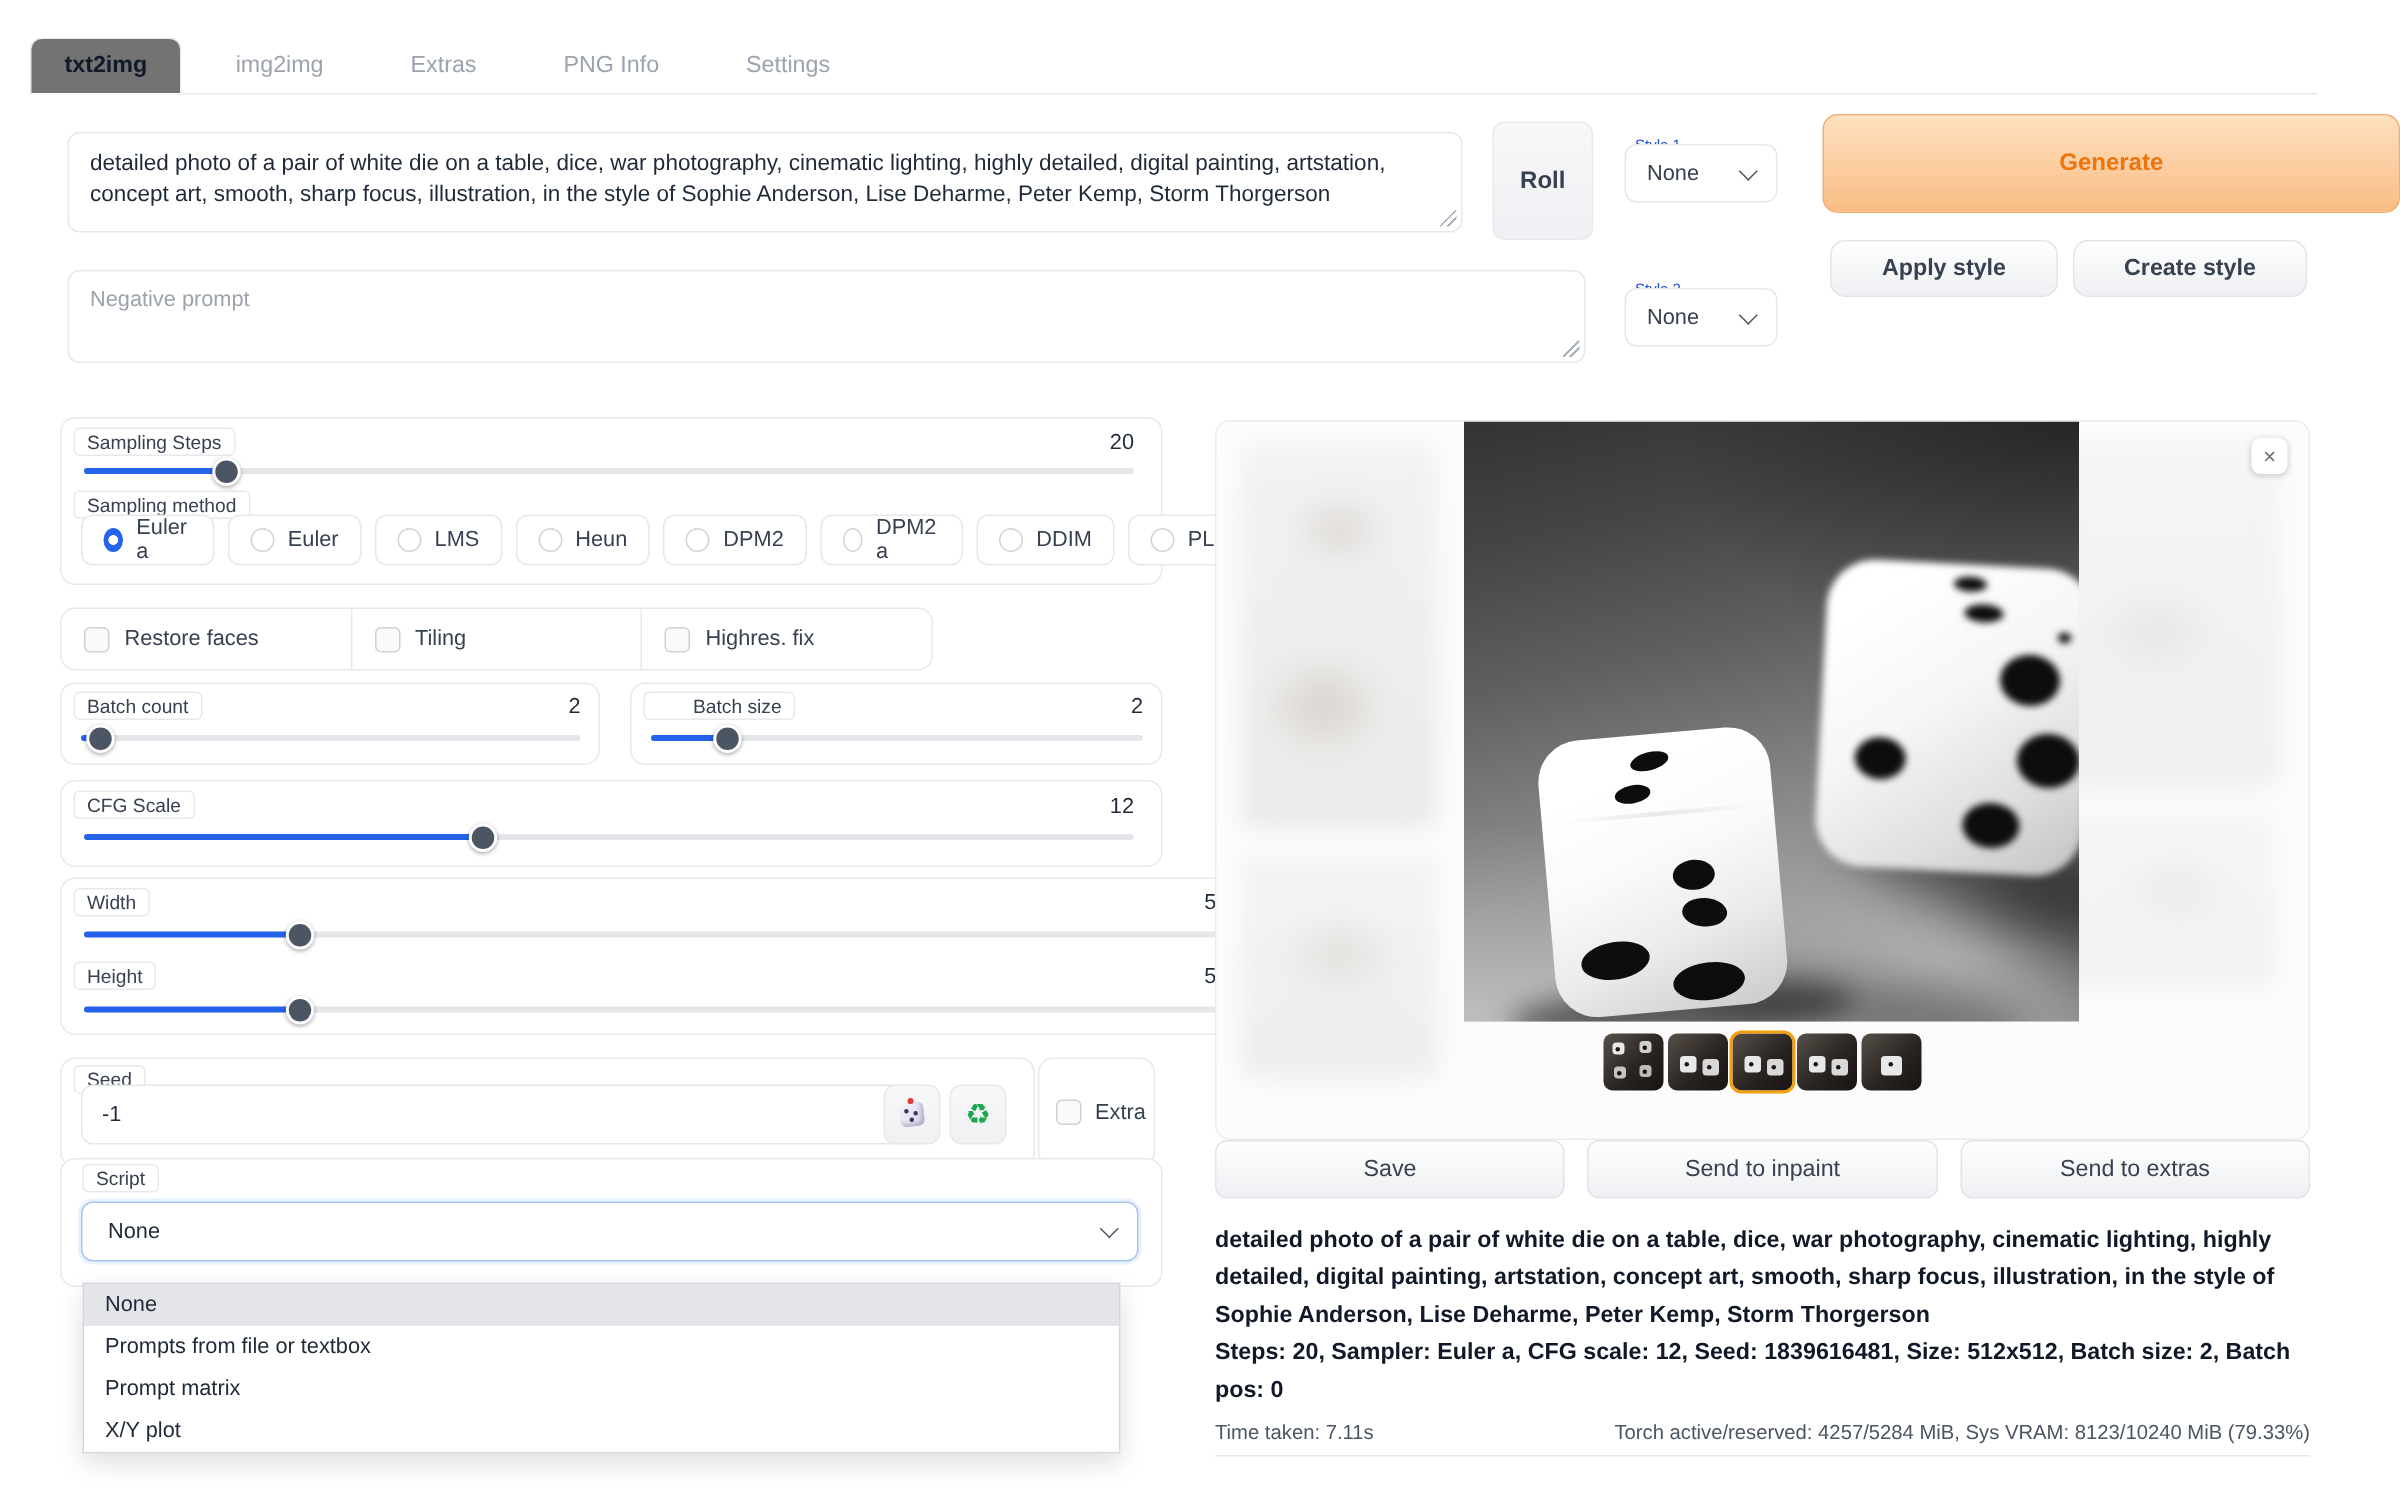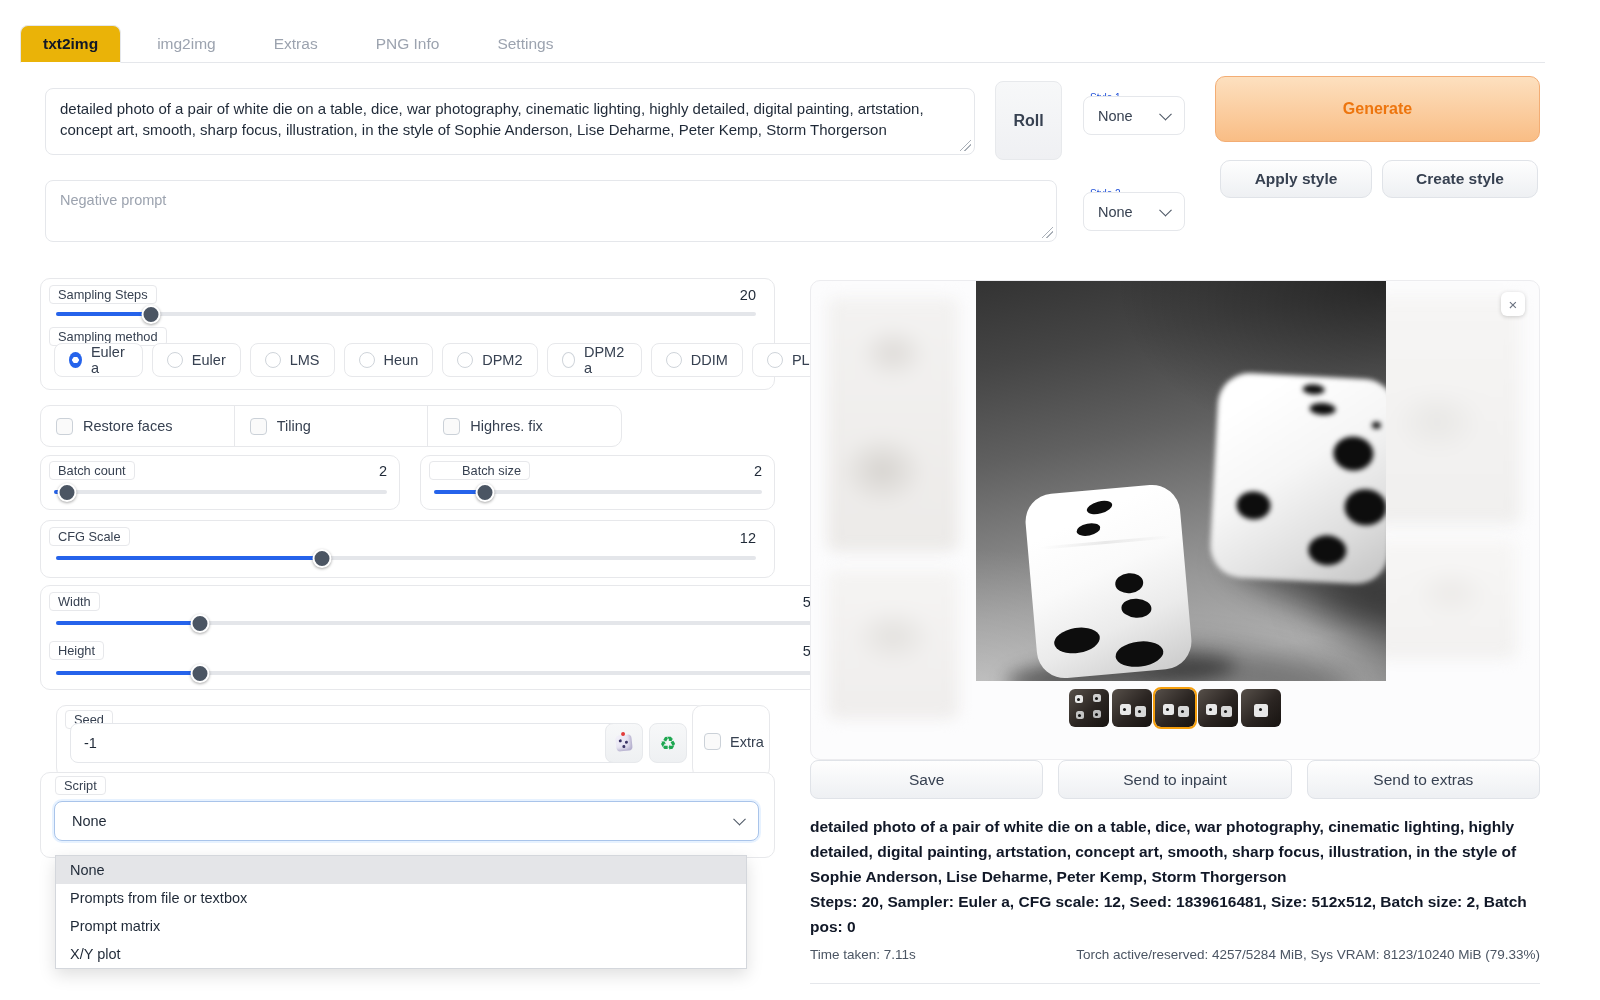--- a/index.html
+++ b/index.html
@@ -2,34 +2,34 @@
 <html><head>
 <meta charset="utf-8">
 <style>
   * { box-sizing: border-box; margin: 0; padding: 0; }
   html,body { width:1600px; height:1000px; background:#fff; font-family:"Liberation Sans","DejaVu Sans",sans-serif; }
   .app { position:relative; width:1600px; height:1000px; background:#fff; overflow:hidden; }
 
   
   .tabbar { position:absolute; left:20px; top:25px; right:55px; height:38px; border-bottom:1px solid #e5e7eb; display:flex; align-items:stretch; gap:14px; }
   .tab { padding:0 22px; display:flex; align-items:center; font-size:15.5px; color:#9ca3af; cursor:pointer; }
-  .tab.active { background:#eab308; border:1px solid #e5e7eb; border-bottom:1px solid #fff; border-radius:8px 8px 0 0; margin-bottom:-1px; color:#111827; font-weight:700; }
+  .tab.active { background:#737373; border:1px solid #e5e7eb; border-bottom:1px solid #fff; border-radius:8px 8px 0 0; margin-bottom:-1px; color:#111827; font-weight:700; }
 
   
   .prompt-box { position:absolute; left:45px; top:88px; width:930px; height:67px; background:#fff; border:1px solid #e5e7eb; border-radius:8px; padding:9px 26px 9px 14px; font-size:15px; line-height:21px; color:#1f2937; }
   .neg-box { position:absolute; left:45px; top:180px; width:1012px; height:62px; background:#fff; border:1px solid #e5e7eb; border-radius:8px; padding:11px 26px 9px 14px; font-size:14.5px; color:#9ca3af; }
   .resize-corner { position:absolute; right:3px; bottom:3px; width:11px; height:11px;
     background:linear-gradient(135deg, transparent 0 46%, #aab0b8 46% 54%, transparent 54% 68%, #aab0b8 68% 76%, transparent 76%); }
   .roll-btn { position:absolute; left:995px; top:81px; width:67px; height:79px; background:linear-gradient(180deg,#f7f8f9,#eff0f3); border:1px solid #e7e9ec; border-radius:8px; font-size:16px; font-weight:700; color:#374151; cursor:pointer; }
   .style-label { position:absolute; font-size:10px; color:#1d4ed8;margin-top:12px; }
   .s1l { left:1090px; top:80px; } .s2l { left:1090px; top:176px;text-align:center; }
   .mini-select { position:absolute; left:1083px; width:102px; height:39px; background:#fff; border:1px solid #e5e7eb; border-radius:8px; display:flex; align-items:center; padding-left:14px; font-size:14.5px; color:#374151; cursor:pointer; }
   .ms1 { top:96px; } .ms2 { top:192px; }
   .chev { position:absolute; right:14px; top:50%; width:9px; height:9px; border-right:1.8px solid #4b5563; border-bottom:1.8px solid #4b5563; transform:translateY(-70%) rotate(45deg); }
-  .generate-btn { position:absolute; left:1215px; top:76px; width:325px; height:66px; background:linear-gradient(180deg,#fde0bf,#f9bd85); border:1px solid #f3ad74; border-radius:10px; font-size:16px; font-weight:700; color:#ed750e; cursor:pointer; }
+  .generate-btn { position:absolute; left:1215px; top:76px; width:385px; height:66px; background:linear-gradient(180deg,#fde0bf,#f9bd85); border:1px solid #f3ad74; border-radius:10px; font-size:16px; font-weight:700; color:#ed750e; cursor:pointer; }
   .gray-btn { position:absolute; height:38px; background:linear-gradient(180deg,#fefefe,#eef0f3); border:1px solid #e0e3e8; border-radius:10px; font-size:15.5px; font-weight:700; color:#374151; cursor:pointer; }
   .apply-btn { left:1220px; top:160px; width:152px; }
   .create-btn { left:1382px; top:160px; width:156px; }
 
   
   .panel { position:absolute; background:#fff; border:1px solid #e7e8eb; border-radius:10px; }
   .chip { position:absolute; background:#fff; border:1px solid #e7e8eb; border-radius:4px; padding:1px 8px; font-size:12.8px; color:#374151; white-space:nowrap; }
   .val { position:absolute; font-size:14.5px; color:#1f2937; }
   .slider { position:absolute; height:19px; }
   .slider .track { position:absolute; left:0; right:0; top:7px; height:4px; background:#e4e6ea; border-radius:3px; }
@@ -46,21 +46,21 @@
   .check-cell { flex:1; display:flex; align-items:center; padding-left:15px; gap:10px; cursor:pointer; }
   .check-cell + .check-cell { border-left:1px solid #e7e8eb; }
   .checkbox { width:17px; height:17px; border:1px solid #cbd1d8; border-radius:4px; background:#fafafa; }
   .check-label { font-size:14.5px; color:#374151; }
 
   .bc-panel { left:40px; top:455px; width:360px; height:55px; }
   .bs-panel { left:420px; top:455px; width:355px; height:55px; }
   .cfg-panel { left:40px; top:520px; width:735px; height:58px; }
   .size-panel { left:40px; top:585px; width:806px; height:105px; }
 
-  .seed-panel { left:56px; top:705px; width:650px; height:73px; }
+  .seed-panel { left:40px; top:705px; width:650px; height:73px; }
   .seed-input { position:absolute; left:13px; top:17px; width:567px; height:40px; border:1px solid #e5e7eb; border-radius:8px; background:#fff; display:flex; align-items:center; padding-left:13px; font-size:14.5px; color:#1f2937; }
   .spinner { position:absolute; right:5px; top:4px; width:26px; height:31px; background:#fbfbfc; border-radius:5px; display:flex; flex-direction:column; align-items:center; justify-content:center; gap:4px; cursor:pointer; }
   .sp-up,.sp-dn { width:7px; height:7px; border-right:1.6px solid #6b7280; border-bottom:1.6px solid #6b7280; }
   .sp-up { transform:rotate(-135deg); margin-bottom:-2px; } .sp-dn { transform:rotate(45deg); margin-top:-2px; }
   .icon-btn { position:absolute; top:17px; width:38px; height:40px; background:linear-gradient(180deg,#f7f8f9,#eef0f2); border:1px solid #e7e9ec; border-radius:8px; display:flex; align-items:center; justify-content:center; cursor:pointer; }
   .dice-btn { left:548px; } .recycle-btn { left:592px; }
   .die-ico { width:16px; height:16px; border-radius:4px; background:linear-gradient(135deg,#f5f3fb,#d8d5e8); transform:rotate(-6deg); position:relative; box-shadow:inset -2px -2px 3px rgba(90,80,140,.3); }
   .die-ico::before { content:""; position:absolute; left:3px; top:4px; width:3px; height:3px; border-radius:50%; background:#3b3566; box-shadow:6px 2px 0 #3b3566, 3px 6px 0 #3b3566; }
   .die-ico::after { content:""; position:absolute; left:6px; top:-3px; width:4px; height:4px; border-radius:50%; background:#e13b3b; }
   .recycle-glyph { font-family:"DejaVu Sans",sans-serif; font-size:19px; color:#1da750; line-height:1; }
@@ -119,21 +119,21 @@
   .t1::after { top:9px; left:8px; box-shadow:18px -1px 0 #111, 1px 16px 0 #111, 18px 15px 0 #111; }
   .t5::before { left:13px; box-shadow:none; width:14px; height:13px; }
   .t5::after { left:18px; box-shadow:none; }
   .thumb.sel { outline:2.5px solid #f59e0b; outline-offset:0; }
 
   .outbtns { position:absolute; left:810px; top:760px; width:730px; height:39px; display:flex; gap:15px; }
   .obtn { flex:1; background:linear-gradient(180deg,#fefefe,#eef0f3); border:1px solid #e0e3e8; border-radius:8px; font-size:15.5px; font-weight:400; color:#374151; cursor:pointer; font-family:inherit; }
 
   .info { position:absolute; left:810px; top:814px; width:730px; }
   .gen-text { font-size:15.5px; line-height:25px; font-weight:600; color:#111827; }
-  .meta-row { margin-top:8px; display:flex; justify-content:space-between; font-size:13.5px; color:#4b5563; padding-bottom:21px; border-bottom:1px solid #e5e7eb; }
+  .meta-row { margin-top:8px; display:flex; justify-content:space-between; font-size:13.5px; color:#4b5563; padding-bottom:8px; border-bottom:1px solid #e5e7eb; }
 </style>
 </head>
 <body>
 
 <div class="app">
 
   <div class="tabbar" id="tabbar">
       <div class="tab active">txt2img</div>
       <div class="tab">img2img</div>
       <div class="tab">Extras</div>

